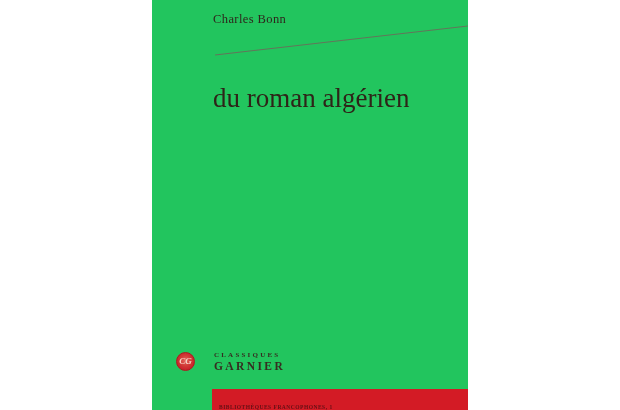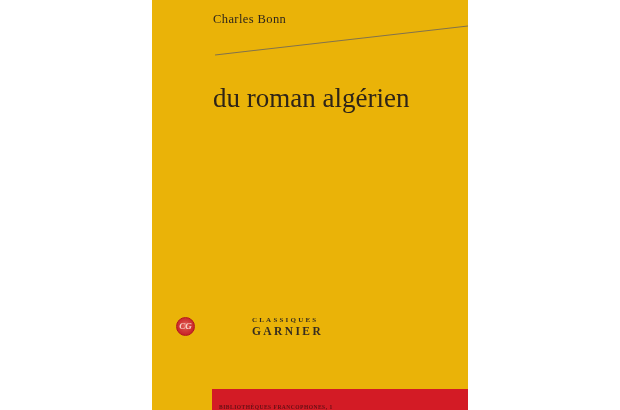--- a/index.html
+++ b/index.html
@@ -14,21 +14,21 @@
     height: 410px;
     background: #ffffff;
     overflow: hidden;
   }
   .cover {
     position: absolute;
     left: 152px;
     top: 0;
     width: 316px;
     height: 410px;
-    background: #eab308;
+    background: #22c55e;
   }
   .author {
     position: absolute;
     left: 61px;
     top: 12px;
     font-size: 12.5px;
     letter-spacing: 0.4px;
     color: #2f261c;
     white-space: nowrap;
   }
@@ -61,24 +61,23 @@
     position: absolute;
     left: 61px;
     top: 163px;
     font-size: 15px;
     color: #2e2418;
     white-space: nowrap;
   }
   .publisher {
     position: absolute;
     left: 24px;
-    top: 316px;
+    top: 351px;
     display: flex;
     align-items: center;
-    gap: 38px;
   }
   .logo-circle {
     width: 19px;
     height: 19px;
     border-radius: 50%;
     background: radial-gradient(circle at 50% 45%, #e56a62 0%, #d23c38 40%, #c8202a 75%);
     border: 1px solid #b3161f;
     box-sizing: border-box;
     display: flex;
     align-items: center;

